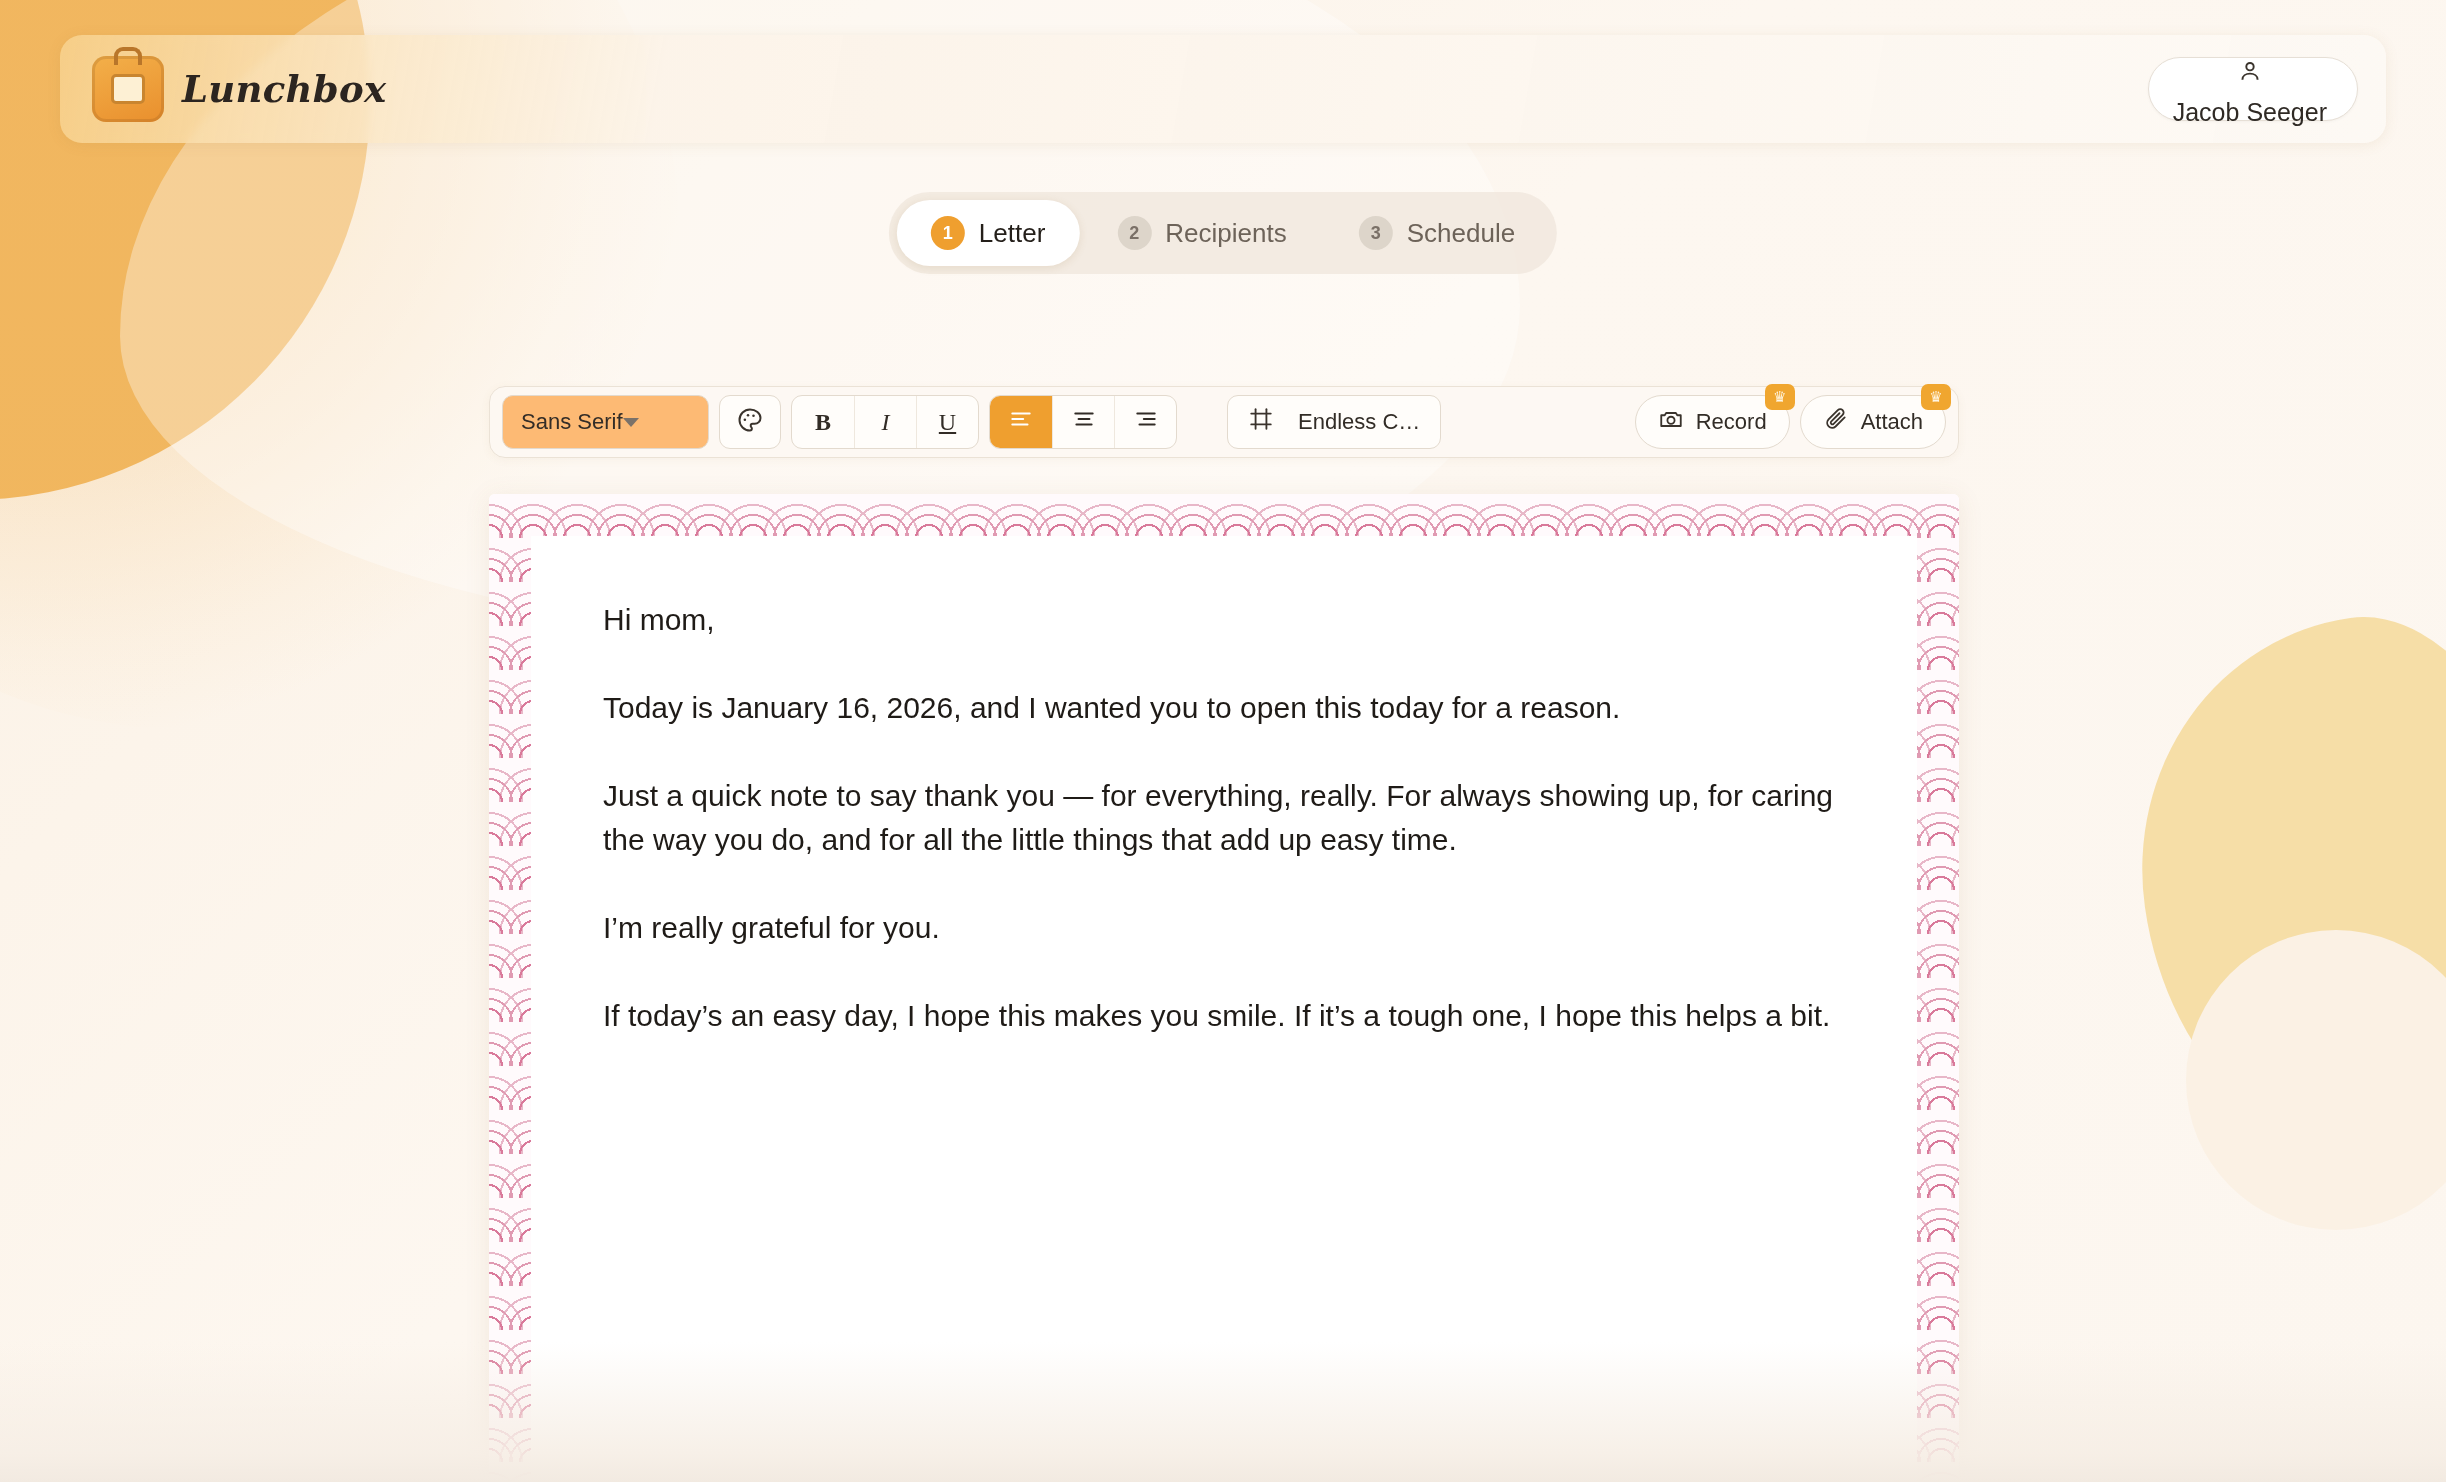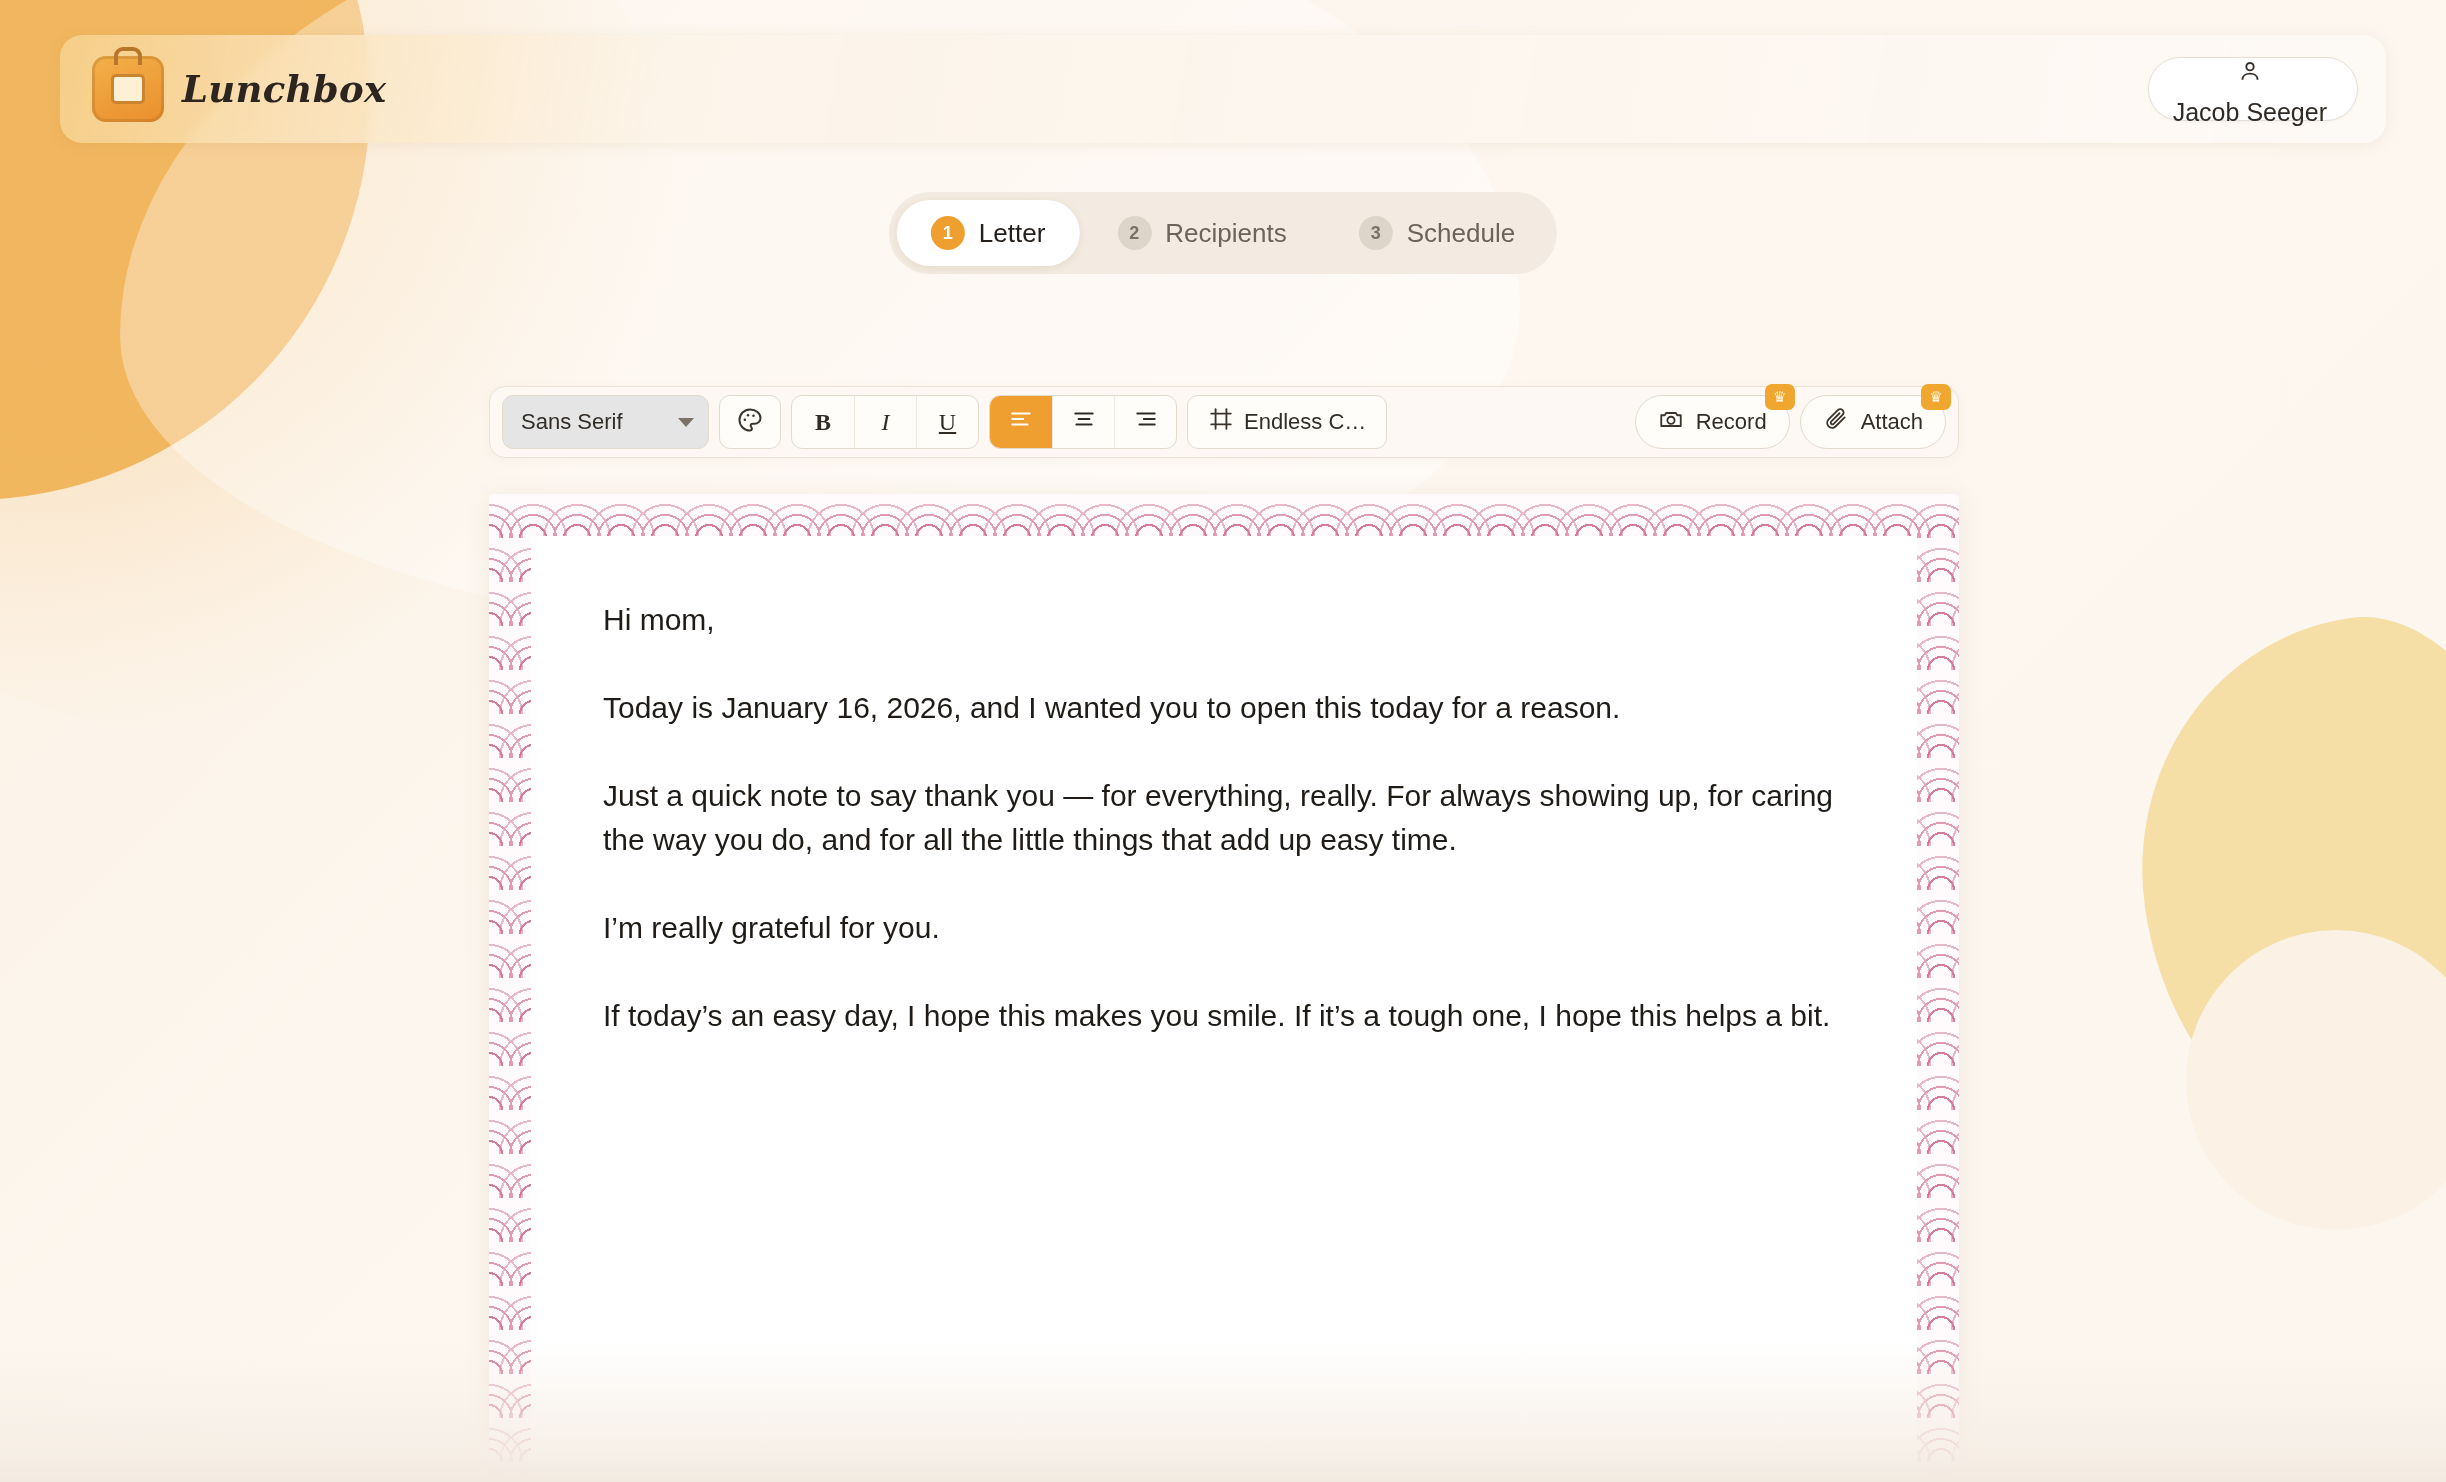--- a/index.html
+++ b/index.html
@@ -176,25 +176,25 @@
     width: 1470px; height: 72px;
     background: rgba(253,248,242,0.95);
     border: 1.5px solid #ebe2d6;
     border-radius: 16px;
     display: flex; align-items: center;
     padding: 0 12px;
     gap: 10px;
     box-shadow: 0 2px 10px rgba(160,120,60,0.06);
   }
   .font-select {
-    display: flex; align-items: center; justify-content: space-between;
+    display: flex; align-items: center; 
     width: 207px; height: 54px;
     border: 1.5px solid #e3dace;
     border-radius: 11px;
-    background: #e5e5e5;
+    background: #fdba74;
     padding: 0 14px 0 18px;
     font-size: 22px;
     color: #332d27;
   }
   .chev {
     width: 0; height: 0;
     border-left: 8px solid transparent;
     border-right: 8px solid transparent;
     border-top: 9px solid #7b7269;
   }
@@ -220,28 +220,29 @@
     color: #ffffff;
   }
   .tb-single {
     width: 62px; height: 54px;
     border: 1.5px solid #e3dace;
     border-radius: 11px;
     background: #fffdfa;
     display: flex; align-items: center; justify-content: center;
   }
   .endless {
-    display: flex; align-items: center; gap: 10px;
+    display: flex; align-items: center; gap: 24px;
     height: 54px;
     padding: 0 20px;
     border: 1.5px solid #e3dace;
     border-radius: 11px;
     background: #fffdfa;
     font-size: 22px;
     color: #322c26;
+    margin-left: 40px;
   }
   .tb-spacer { flex: 1; }
   .pill-btn {
     position: relative;
     display: flex; align-items: center; gap: 12px;
     height: 54px;
     padding: 0 22px;
     border: 1.5px solid #e3dace;
     border-radius: 27px;
     background: #fffdfa;

